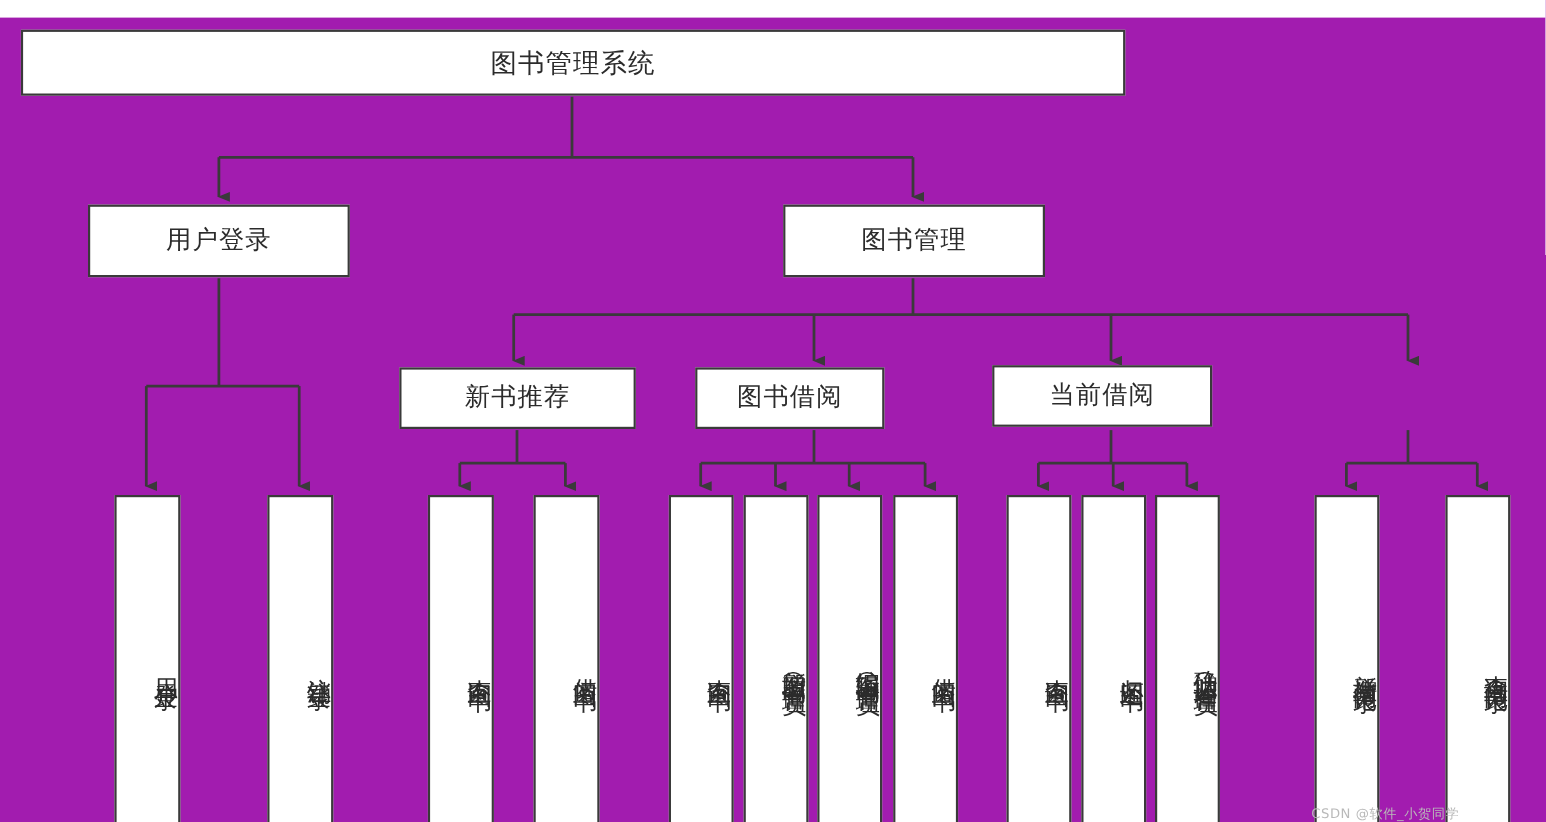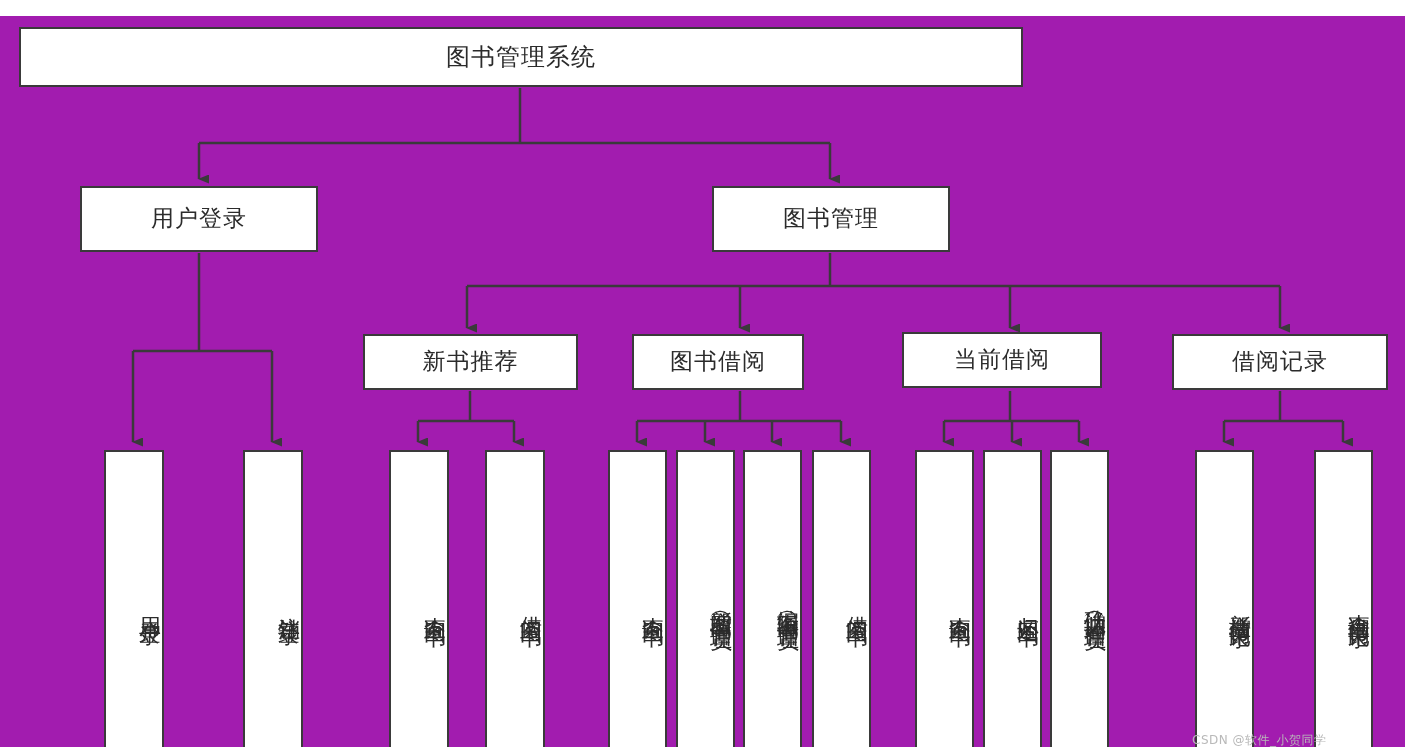--- a/index.html
+++ b/index.html
@@ -142,23 +142,20 @@
   </div>
 
   <div class="node horizontal" style="left:632px; top:318px; width:172px; height:56px;">
     <span>图书借阅</span>
   </div>
 
   <div class="node horizontal" style="left:902px; top:316px; width:200px; height:56px;">
     <span>当前借阅</span>
   </div>
 
-  <div class="node horizontal" style="left:1172px; top:318px; width:216px; height:56px;">
-    <span>借阅记录</span>
-  </div>
 
   <div class="node vertical" style="left:104px; top:434px; width:60px; height:300px;">
     <span class="vtext">用户登录</span>
   </div>
 
   <div class="node vertical" style="left:243px; top:434px; width:60px; height:300px;">
     <span class="vtext">注销登录</span>
   </div>
 
   <div class="node vertical" style="left:389px; top:434px; width:60px; height:300px;">

